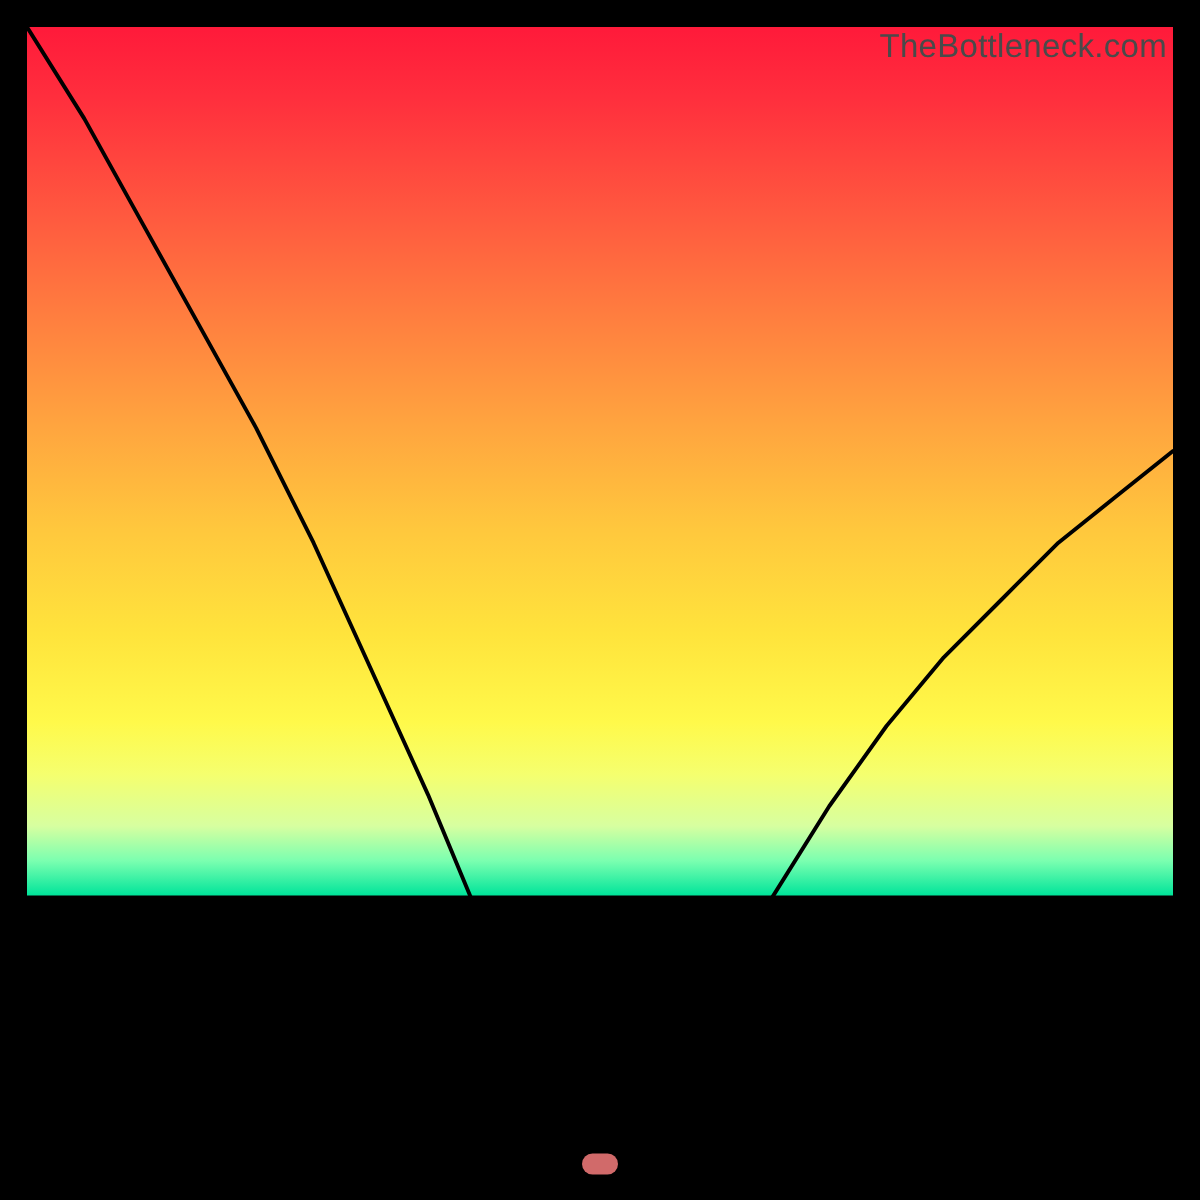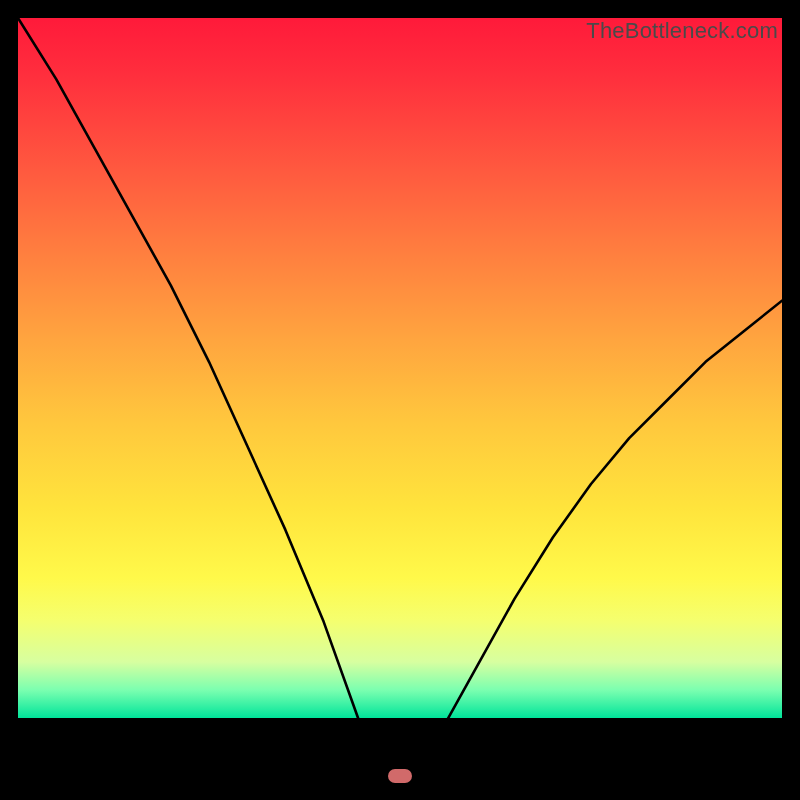--- a/index.html
+++ b/index.html
@@ -15,21 +15,21 @@
     position: relative;
     width: 800px;
     height: 800px;
     background: #000;
   }
   .plot {
     position: absolute;
     left: 18px;
     top: 18px;
     width: 764px;
-    height: 700px;
+    height: 579px;
     background: linear-gradient(
       to bottom,
       #ff1a3a 0%,
       #ff2e3d 8%,
       #ff5a3f 22%,
       #ff7d3f 33%,
       #ffa53f 46%,
       #ffc83d 58%,
       #ffe43c 70%,
       #fff94a 80%,

